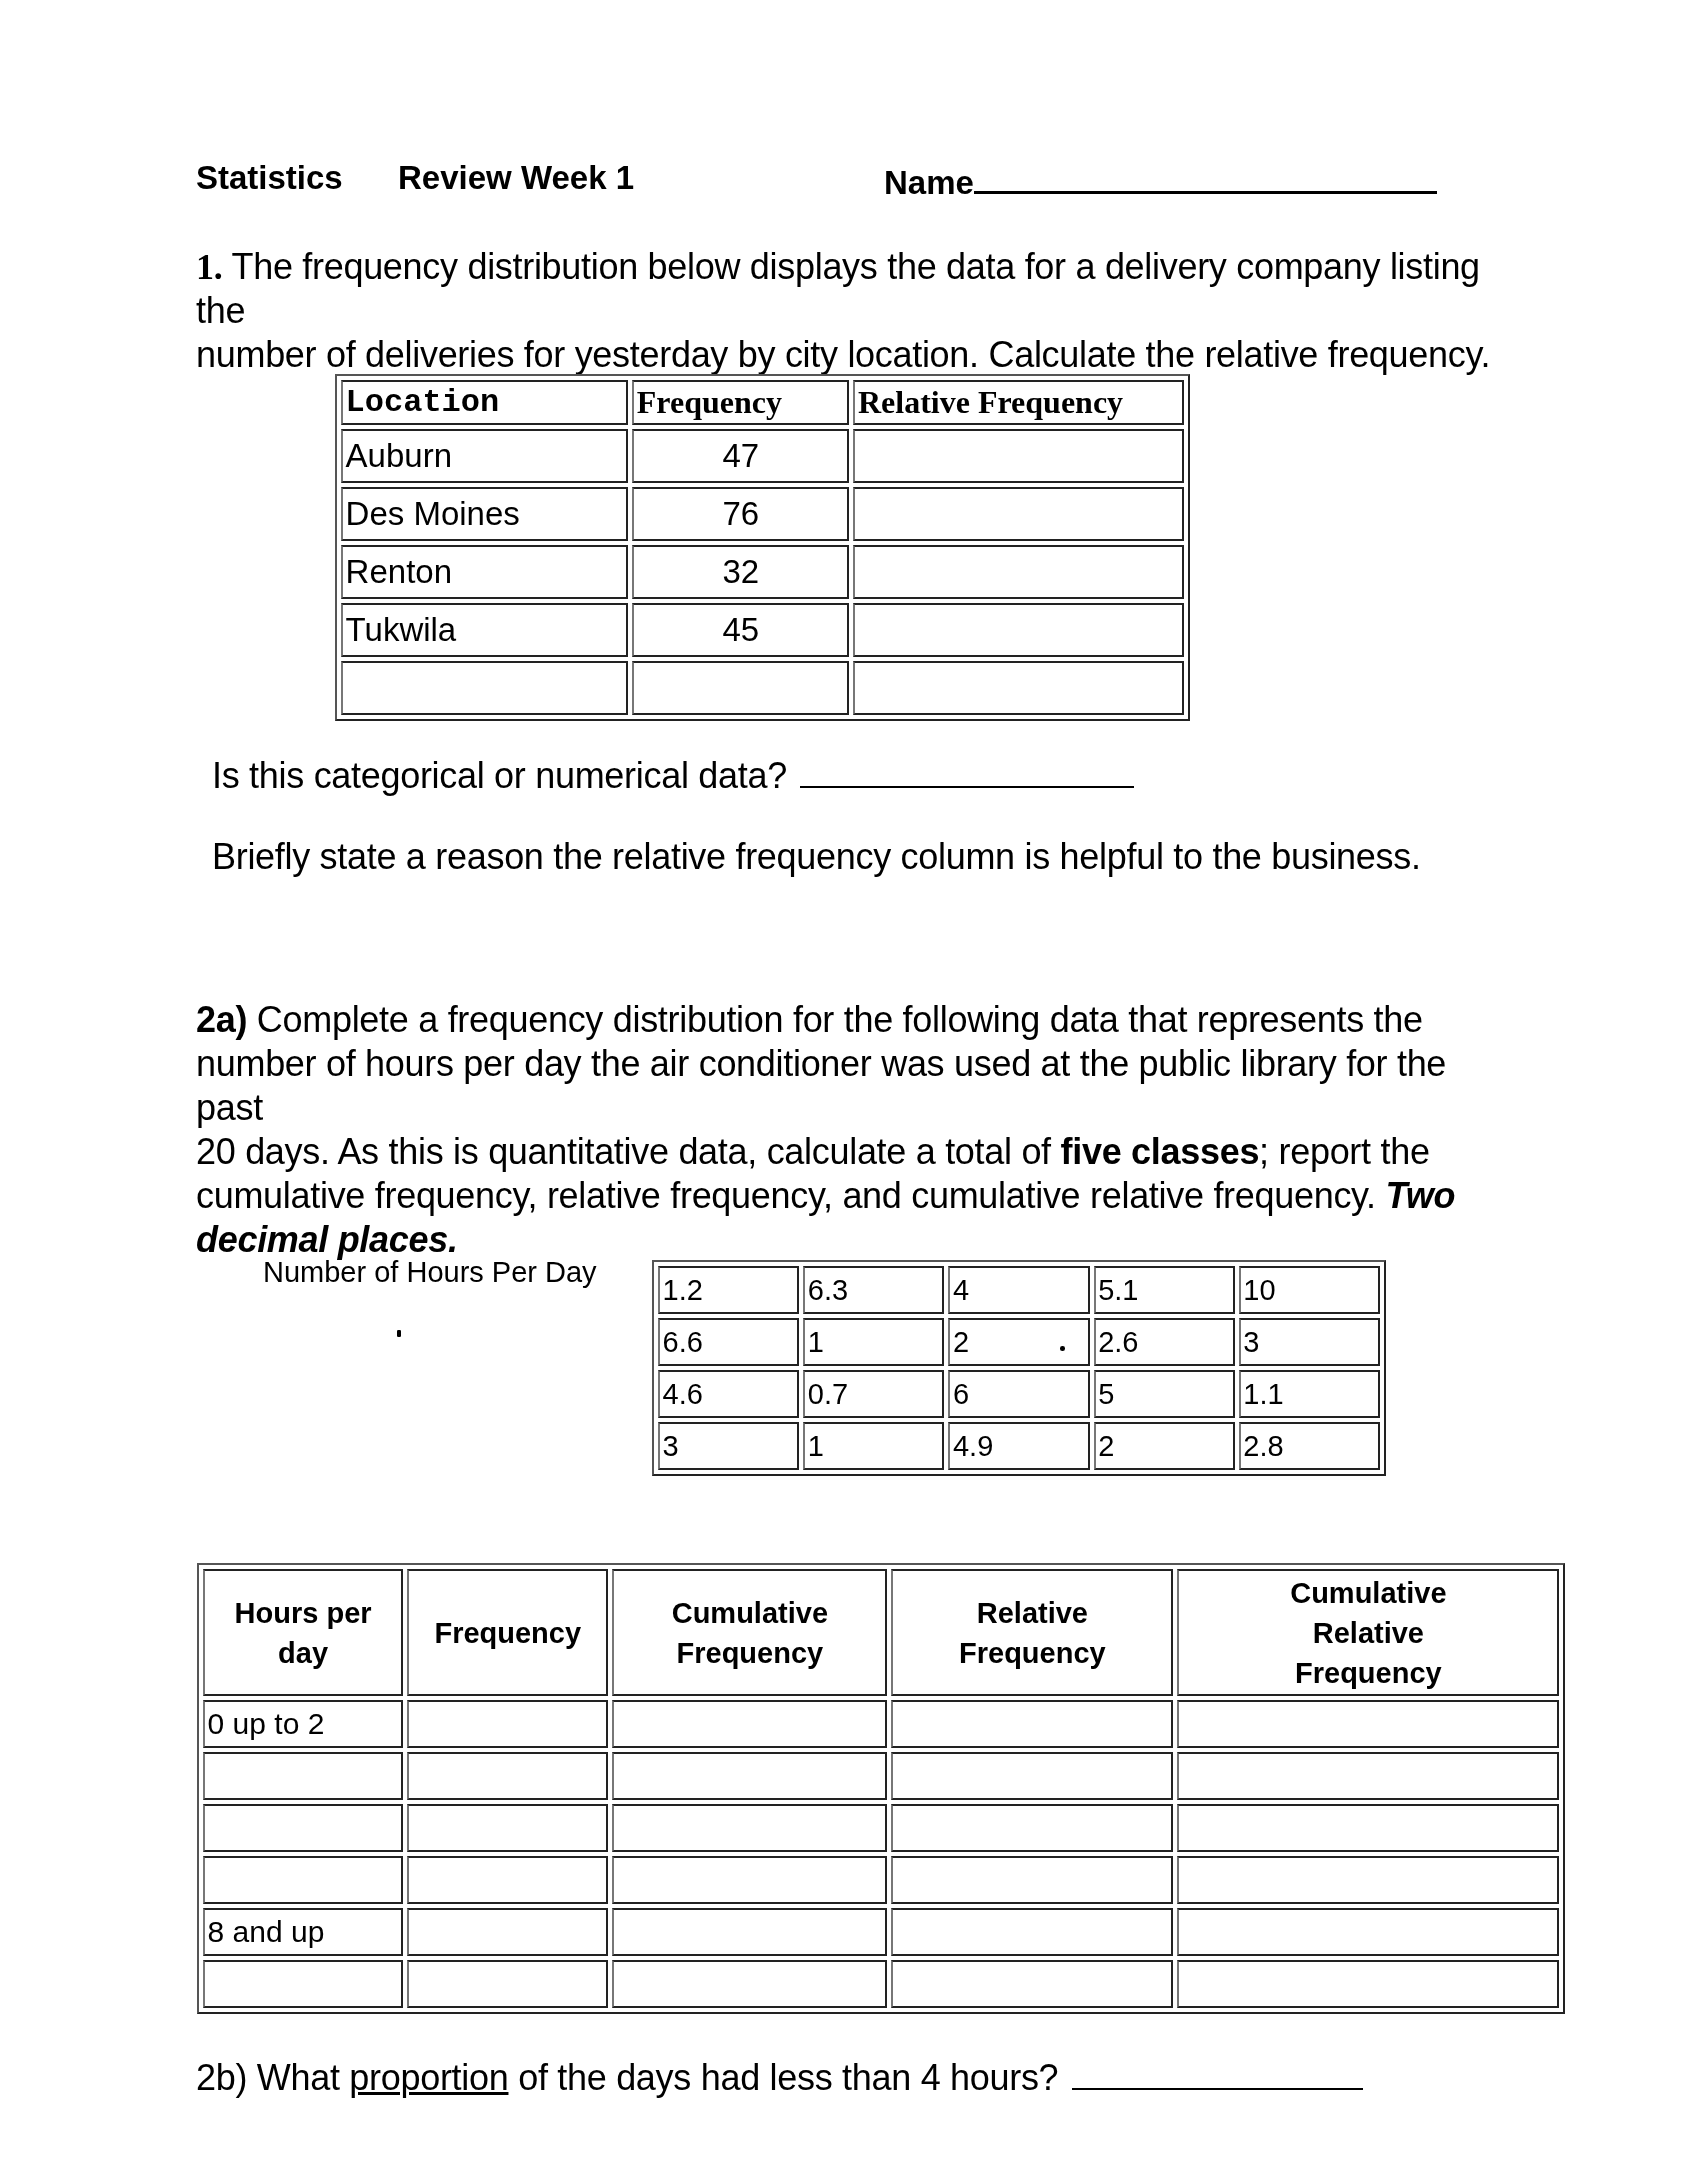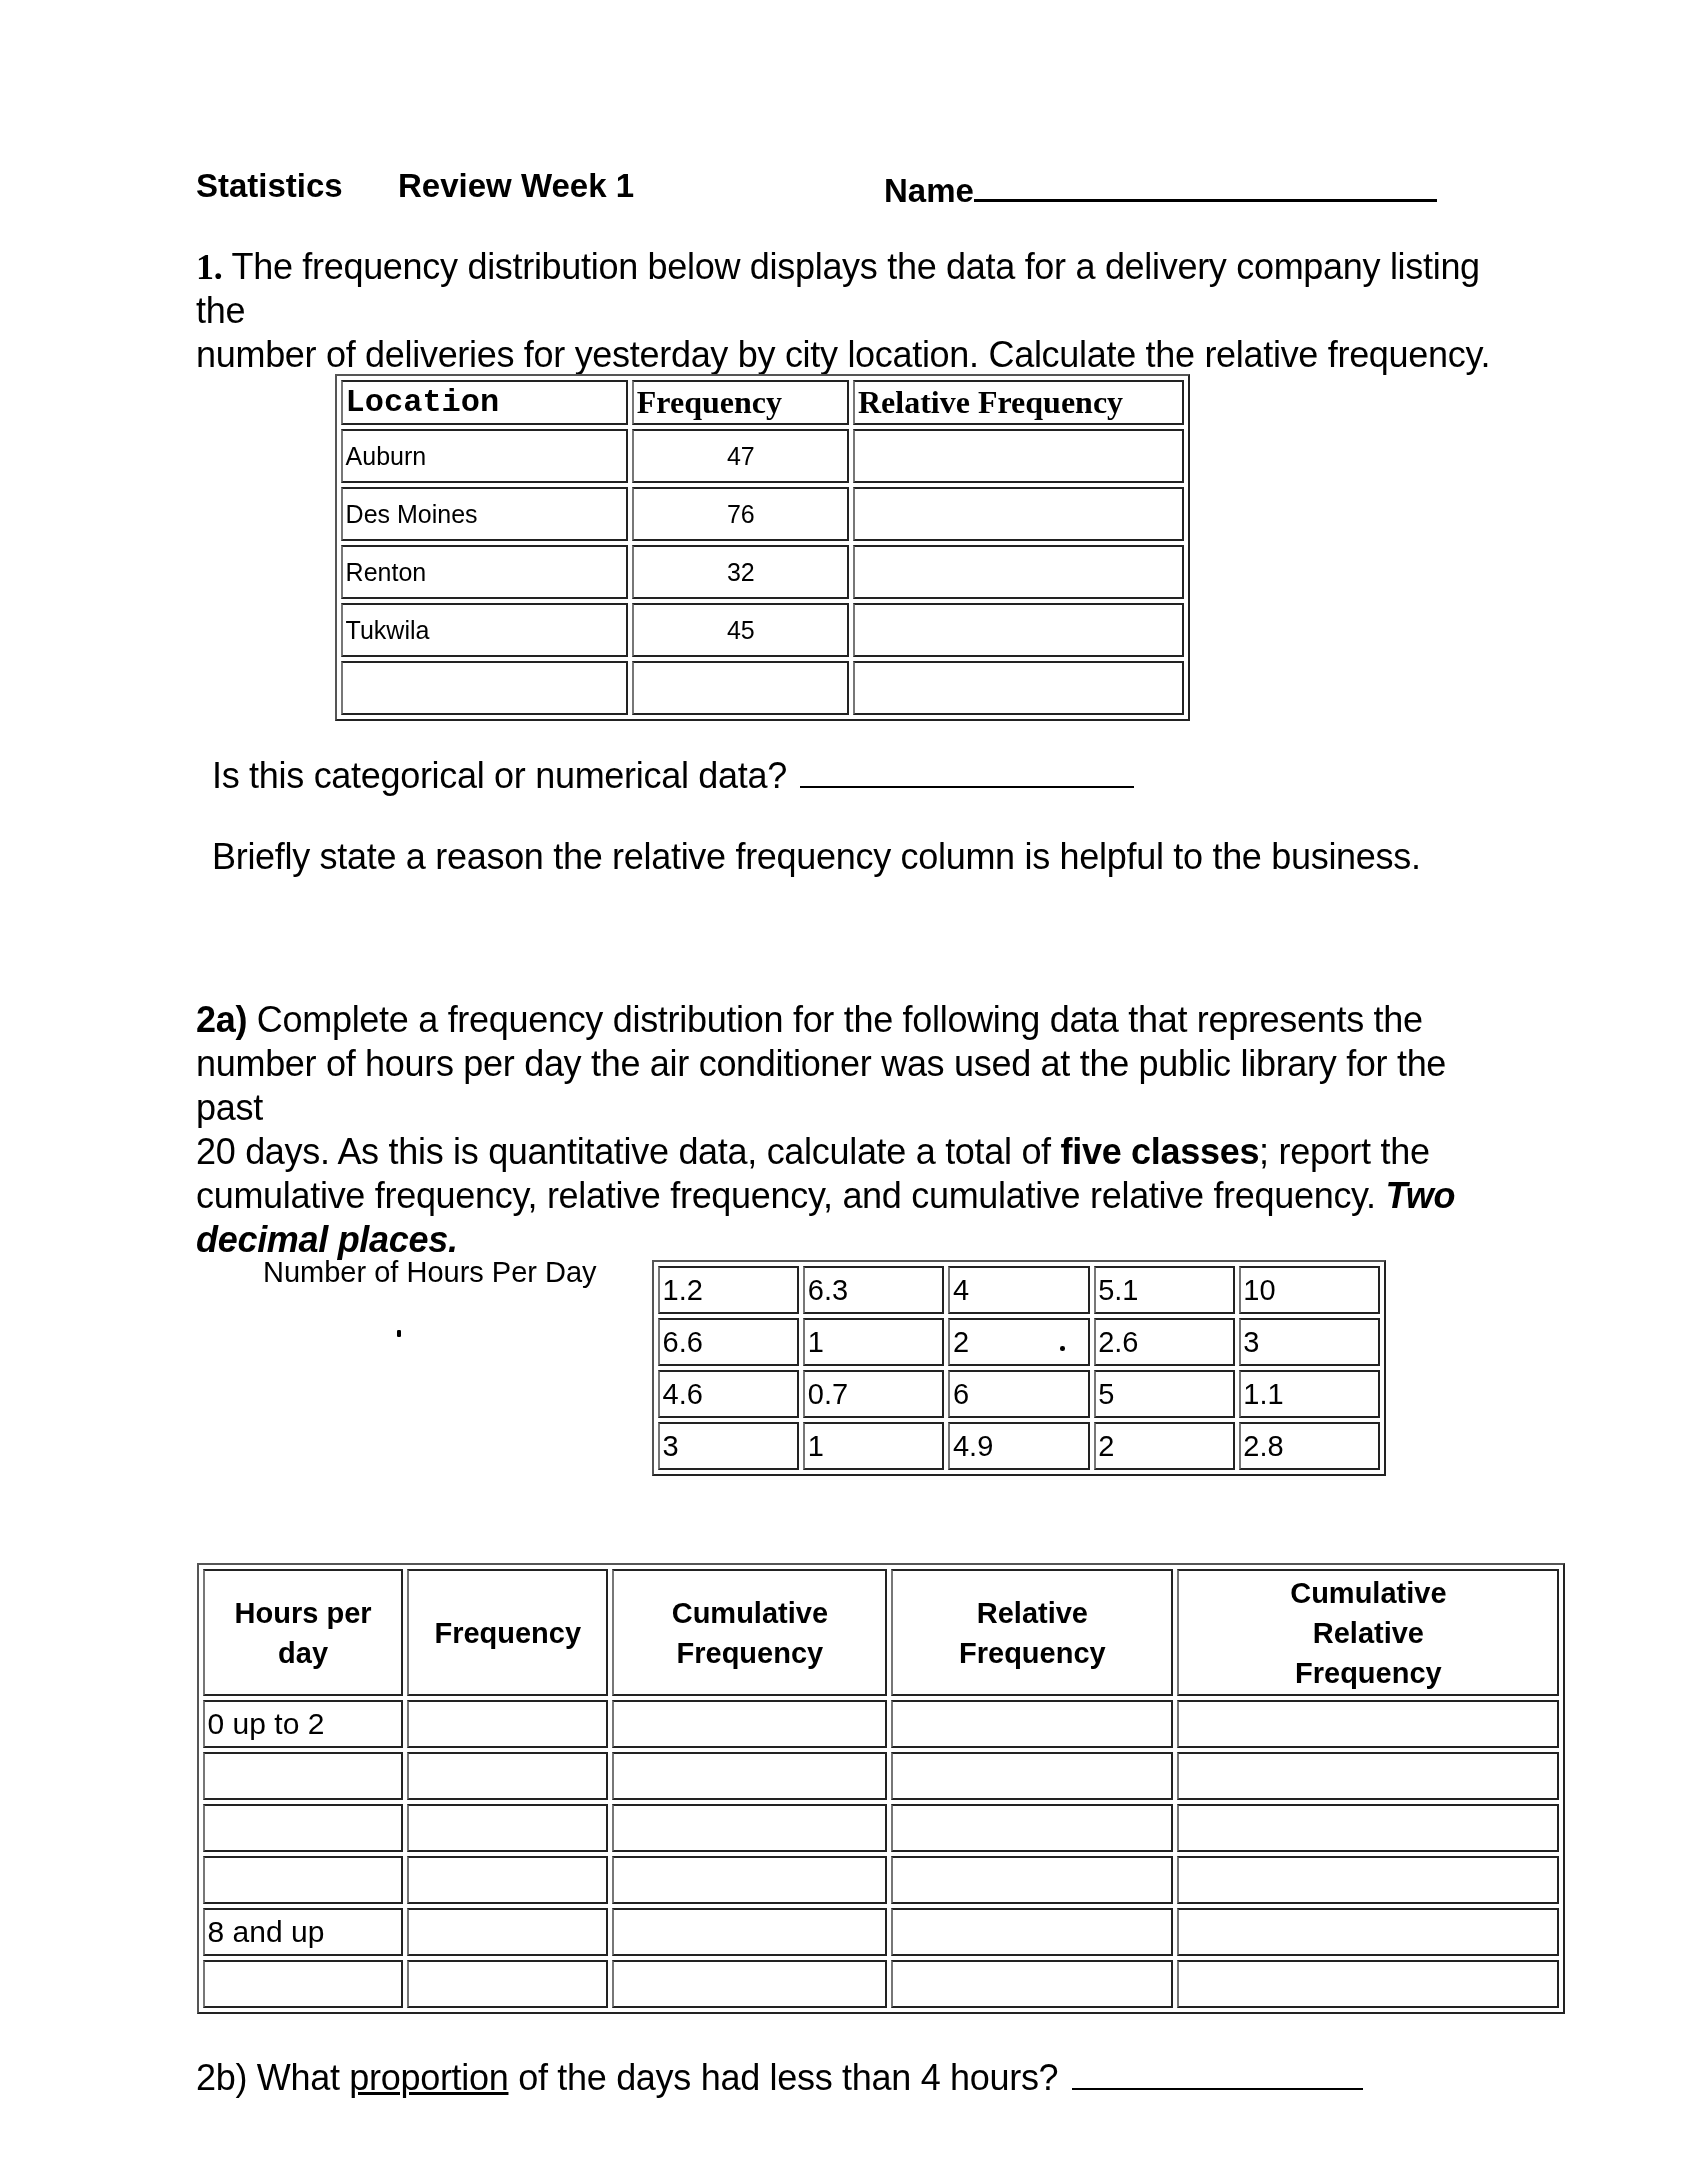--- a/index.html
+++ b/index.html
@@ -6,35 +6,35 @@
   body {
     width: 1687px; height: 2183px; position: relative; overflow: hidden;
     color: #000; font-family: "Liberation Sans", sans-serif;
   }
   .abs { position: absolute; }
   .t { font-size: 36px; line-height: 44px; letter-spacing: -0.3px; }
   .bold { font-weight: bold; }
   .ital { font-style: italic; }
 
   
-  .hdr { top: 167px; font-size: 33px; font-weight: bold; }
+  .hdr { top: 159px; font-size: 33px; font-weight: bold; }
   .name-line { display: inline-block; width: 463px; border-bottom: 3.3px solid #000; height: 32px; vertical-align: baseline; }
 
   
   .blank { display: inline-block; border-bottom: 2.6px solid #000; height: 26.5px; vertical-align: baseline; margin-left: 13.2px; }
 
   
   table.grid { border-collapse: separate; border-spacing: 4px; border: 2px solid #555; border-right-color: #222; border-bottom-color: #222; }
   table.grid td, table.grid th {
     border: 2px solid #222; border-left-color: #777; border-top-color: #222;
     padding: 0 2.6px; vertical-align: middle;
   }
   .loc-table { left: 335px; top: 374px; }
   .loc-table th { font-family: "Liberation Serif", serif; font-weight: bold; font-size: 32px; text-align: left; height: 41px; }
-  .loc-table td { font-size: 25px; height: 50px; }
+  .loc-table td { font-size: 33px; height: 50px; }
   .loc-table td.num { text-align: center; }
 
   .data-table { left: 652px; top: 1260px; }
   .data-table td { font-size: 29px; height: 44px; width: 132px; padding: 0 1.3px; }
 
   .freq-table { left: 197px; top: 1563px; }
   .freq-table th { font-size: 29px; font-weight: bold; text-align: center; height: 123px; line-height: 40px; }
   .freq-table td { font-size: 30px; height: 44px; padding-left: 6.6px; }
 
   u.under { text-decoration: underline; text-decoration-thickness: 2.6px; }

